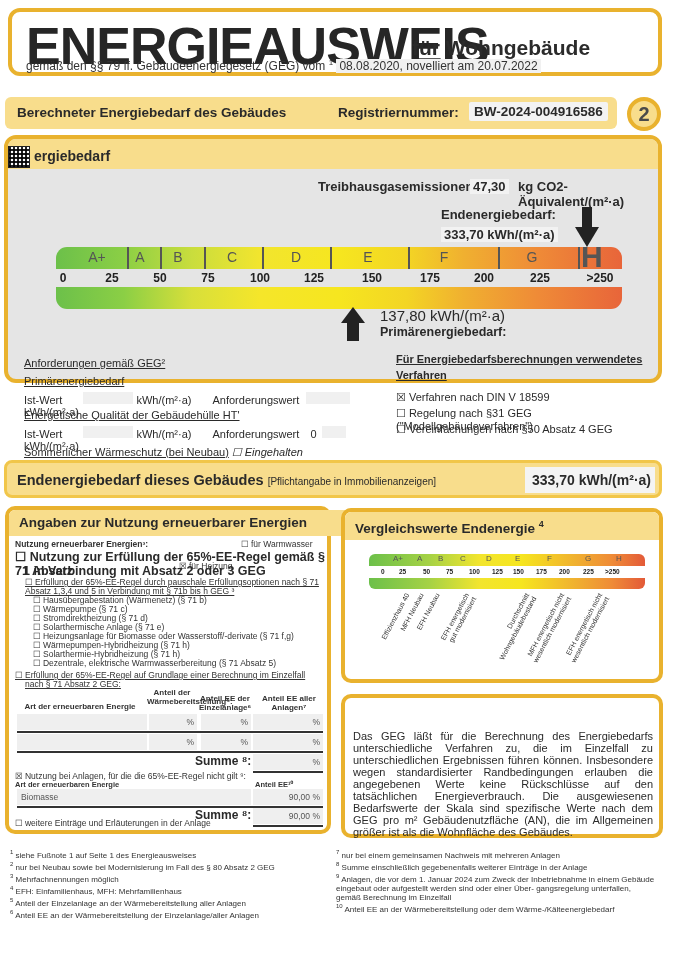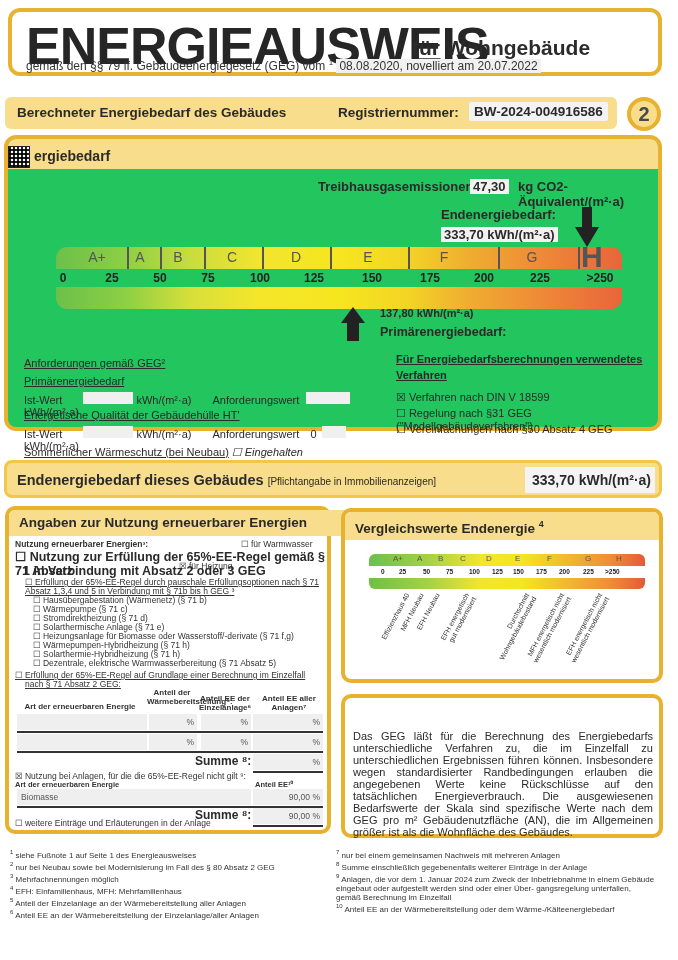--- a/index.html
+++ b/index.html
@@ -17,21 +17,21 @@
   .title-law .date { background: #f1f1f1; padding: 0 3px; }
 
   
   .header-bar { left: 5px; top: 97px; width: 612px; height: 32px; background: #f8dd8c; border-radius: 6px; }
   .header-left { left: 12px; top: 8px; font-size: 13.5px; font-weight: bold; color: #2a2a2a; }
   .header-reg-label { left: 333px; top: 8px; font-size: 13.5px; font-weight: bold; color: #2a2a2a; }
   .header-reg-value { left: 464px; top: 5px; padding: 2px 5px; font-size: 13.5px; font-weight: bold; background: #f3f3f3; border-radius: 2px; }
   .page-badge { left: 627px; top: 97px; width: 34px; height: 34px; border-radius: 50%; border: 4px solid #e9b22e; background: #f8dd8c; font-size: 20px; font-weight: bold; color: #4a4a4a; text-align: center; line-height: 26px; }
 
   
-  .energy-box { left: 4px; top: 135px; width: 658px; height: 296px; border: 4px solid #e9b22e; border-radius: 12px; background: #22c55e; }
+  .energy-box { left: 4px; top: 135px; width: 658px; height: 248px; border: 4px solid #e9b22e; border-radius: 12px; background: #e5e5e5; }
   .energy-head { left: 0; top: 0; width: 650px; height: 30px; background: #f8dd8c; border-radius: 8px 8px 0 0; }
   .qr { left: 0px; top: 7px; width: 22px; height: 22px; background:
      repeating-linear-gradient(90deg, #222 0 2px, #fff 2px 4px),
      repeating-linear-gradient(0deg, #222 0 2px, #fff 2px 4px); background-blend-mode: multiply; border: 1px solid #222; }
   .energy-head-text { left: 26px; top: 9px; font-size: 14px; font-weight: bold; color: #2a2a2a; }
 
   .ghg-label { left: 310px; top: 40px; font-size: 13px; font-weight: bold; }
   .ghg-value { left: 462px; top: 40px; font-size: 13px; font-weight: bold; background: #f2f2f2; padding: 0 3px; }
   .ghg-unit { left: 510px; top: 40px; font-size: 13px; font-weight: bold; }
 
@@ -43,21 +43,21 @@
      background: linear-gradient(90deg, #6cc04a 0%, #8bcf45 12%, #c9dd3d 24%, #f2e52e 36%, #f6e61f 50%, #f3d524 62%, #f0b030 72%, #ef8b37 85%, #e8653a 100%); }
   .scale-bottom { left: 48px; top: 148px; width: 566px; height: 22px; border-radius: 0 0 11px 11px;
      background: linear-gradient(90deg, #6cc04a 0%, #8bcf45 12%, #d8df3a 24%, #f5e62a 36%, #f6e61f 50%, #f3d524 62%, #f0b030 72%, #ef8b37 85%, #e8653a 100%); }
   .class-label { top: 110px; font-size: 14px; color: #555; text-align: center; }
   .class-sep { top: 108px; width: 2px; height: 22px; background: #555; }
   .tick { top: 132px; font-size: 12px; font-weight: bold; color: #222; text-align: center; width: 40px; }
 
   .arrow-down { left: 567px; top: 68px; width: 24px; height: 40px; }
   .h-marker { left: 573px; top: 104px; font-size: 30px; font-weight: bold; color: #555; line-height: 28px; }
   .arrow-up { left: 333px; top: 168px; width: 24px; height: 34px; }
-  .prim-value { left: 372px; top: 168px; font-size: 11px; font-weight: bold; }
+  .prim-value { left: 372px; top: 168px; font-size: 15px; font-weight: normal; }
   .prim-label { left: 372px; top: 186px; font-size: 12.5px; font-weight: bold; }
 
   .req-title { left: 16px; top: 218px; font-size: 11px; font-weight: normal; text-decoration: underline; }
   .req-line { font-size: 11px; color: #2a2a2a; }
   .u { text-decoration: underline; }
   .blank { background: #f0f0f0; display: inline-block; height: 12px; }
 
   .proc-title { left: 388px; top: 212px; font-size: 11px; font-weight: bold; text-decoration: underline; line-height: 16px; width: 260px; }
   .proc-item { font-size: 11px; left: 388px; }
 

